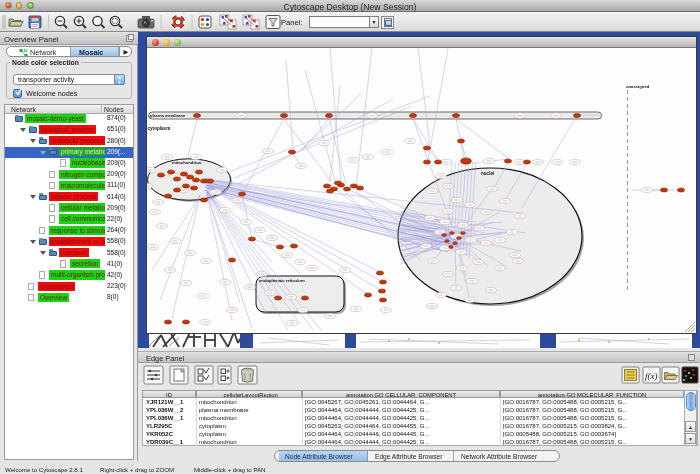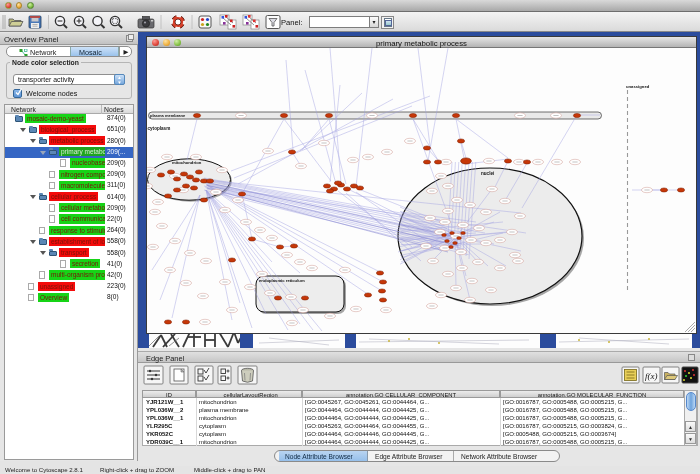--- a/index.html
+++ b/index.html
@@ -2,20 +2,21 @@
 <html><head><meta charset="utf-8"><style>
 * {margin:0;padding:0;box-sizing:border-box;}
 body {width:700px;height:474px;position:relative;font-family:"Liberation Sans",sans-serif;background:#e4e4e4;overflow:hidden;}
 .abs {position:absolute;}
 </style></head><body>
 
 <div class="abs" style="left:0;top:0;width:700px;height:12px;background:linear-gradient(#d9d9d9,#a8a8a8);border-bottom:1px solid #6e6e6e;">
  <div class="abs" style="left:5.2px;top:2px;width:6.8px;height:6.8px;border-radius:50%;background:radial-gradient(circle at 35% 30%,#ff9a94,#dd4438 60%,#a8231c);border:0.5px solid #993;"></div>
  <div class="abs" style="left:15.5px;top:2px;width:6.8px;height:6.8px;border-radius:50%;background:radial-gradient(circle at 35% 30%,#ffe2a0,#eeaf3e 60%,#c07d18);border:0.5px solid #a83;"></div>
  <div class="abs" style="left:27px;top:2px;width:6.8px;height:6.8px;border-radius:50%;background:radial-gradient(circle at 35% 30%,#d2efa8,#84c045 60%,#4f8a1c);border:0.5px solid #583;"></div>
+ <div class="abs" style="left:0;top:1.5px;width:700px;text-align:center;font-size:8.6px;color:#1a1a1a;">Cytoscape Desktop (New Session)</div>
 </div>
 
 <div class="abs" style="left:0;top:12px;width:700px;height:20px;background:linear-gradient(#f4f4f4,#dadada);border-bottom:1px solid #8a8a8a;"></div>
 <svg style="position:absolute;left:0;top:12px" width="700" height="20" viewBox="0 0 700 20">
     <line x1="3" y1="3" x2="3" y2="17" stroke="#aaa" stroke-width="1"></line>
     <line x1="5" y1="3" x2="5" y2="17" stroke="#aaa" stroke-width="1"></line>
     <line x1="48.5" y1="3" x2="48.5" y2="17" stroke="#c2c2c2" stroke-width="1"></line>
     <line x1="161" y1="3" x2="161" y2="17" stroke="#c2c2c2" stroke-width="1"></line>
     <line x1="192" y1="3" x2="192" y2="17" stroke="#c2c2c2" stroke-width="1"></line>
     <g transform="translate(16,10)">
@@ -147,21 +148,20 @@
       <circle cx="460" cy="8" r="1"></circle>
       <circle cx="500" cy="5" r="1"></circle>
  </g>
 </svg>
 
 <div class="abs" style="left:146px;top:36px;width:551px;height:298px;border:1px solid #3a3a3a;background:#fdfdfd;">
  <div class="abs" style="left:0;top:0;width:549px;height:11px;background:linear-gradient(#e6e6e6,#b4b4b4);border-bottom:1px solid #777;">
   <div class="abs" style="left:4.5px;top:1.8px;width:7px;height:7px;border-radius:50%;background:radial-gradient(circle at 35% 30%,#ff9a94,#dd4438 60%,#a8231c);"></div>
   <div class="abs" style="left:15.5px;top:1.8px;width:7px;height:7px;border-radius:50%;background:radial-gradient(circle at 35% 30%,#ffe2a0,#eeaf3e 60%,#c07d18);"></div>
   <div class="abs" style="left:26.5px;top:1.8px;width:7px;height:7px;border-radius:50%;background:radial-gradient(circle at 35% 30%,#d2efa8,#84c045 60%,#4f8a1c);"></div>
-  <div class="abs" style="left:0;top:1.5px;width:549px;text-align:center;font-size:7.8px;color:#111;">primary metabolic process</div>
  </div>
 </div>
 <svg style="position:absolute;left:147px;top:48px;" width="549" height="285" viewBox="147 48 549 285">
     <ellipse cx="190.5" cy="181" rx="41.5" ry="20.7" fill="rgba(60,60,60,0.45)"></ellipse>
     <ellipse cx="189" cy="179.5" rx="41.5" ry="20.7" fill="#ededed" stroke="#111" stroke-width="1"></ellipse>
     <ellipse cx="492" cy="238" rx="92" ry="68" fill="rgba(60,60,60,0.45)"></ellipse>
     <ellipse cx="490" cy="236" rx="92" ry="68" fill="#ececec" stroke="#111" stroke-width="1.2"></ellipse>
     <rect x="258" y="278" width="88" height="36" rx="8" fill="rgba(60,60,60,0.45)"></rect>
     <rect x="256" y="276" width="88" height="36" rx="8" fill="#ededed" stroke="#111" stroke-width="1"></rect>
     <rect x="148.5" y="112" width="453" height="7" rx="3.5" fill="#e9e9e9" stroke="#333" stroke-width="0.7"></rect>
@@ -563,21 +563,21 @@
 <div class="abs" style="left:0;top:33px;width:138px;height:12px;background:linear-gradient(#dedede,#c2c2c2);border-bottom:1px solid #999;">
  <div class="abs" style="left:4px;top:1.5px;font-size:7.8px;color:#222;">Overview Panel</div>
  <div class="abs" style="left:126px;top:2px;width:7px;height:7px;border:1px solid #888;background:#ddd;"></div>
  <div class="abs" style="left:128px;top:0.5px;width:6px;height:6px;border:1px solid #888;background:#eee;"></div>
 </div>
 
 <div class="abs" style="left:6px;top:46px;width:126px;height:10.5px;background:#fff;border:1px solid #8f8f8f;border-radius:5px;overflow:hidden;">
  <div class="abs" style="left:63px;top:0;width:49px;height:10.5px;background:linear-gradient(#cde2f8,#8fbbe9);border-left:1px solid #8aa;border-right:1px solid #8aa;"></div>
  <div class="abs" style="left:112px;top:0;width:14px;height:10.5px;border-left:1px solid #999;"></div>
  <div class="abs" style="left:23px;top:1.2px;font-size:7.2px;color:#222;">Network</div>
- <div class="abs" style="left:72px;top:1.2px;font-size:7.2px;font-weight:normal;color:#123;">Mosaic</div>
+ <div class="abs" style="left:72px;top:1.2px;font-size:7.2px;font-weight:bold;color:#123;">Mosaic</div>
  <div class="abs" style="left:116.5px;top:1.4px;font-size:6.4px;color:#222;">▶</div>
  <svg class="abs" style="left:12px;top:1.5px" width="9" height="8" viewBox="0 0 9 8">
       <line x1="2" y1="1" x2="7" y2="7" stroke="#2a8" stroke-width="0.8"></line>
       <rect x="0.5" y="0" width="3" height="3" fill="#2ca02c"></rect>
       <rect x="5.5" y="5" width="3" height="3" fill="#2ca02c"></rect>
       <rect x="5.5" y="0" width="2.5" height="2.5" fill="none" stroke="#2a8" stroke-width="0.7"></rect>
     </svg>
 </div>
 
 <div class="abs" style="left:6px;top:62px;width:126px;height:37px;border:1px solid #b5b5b5;border-radius:3px;"></div>

